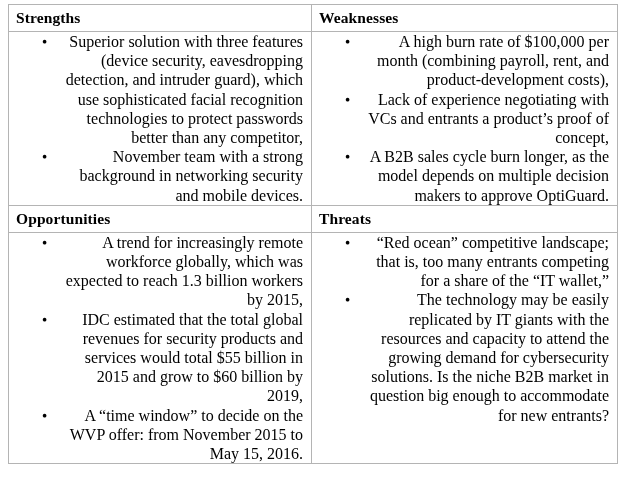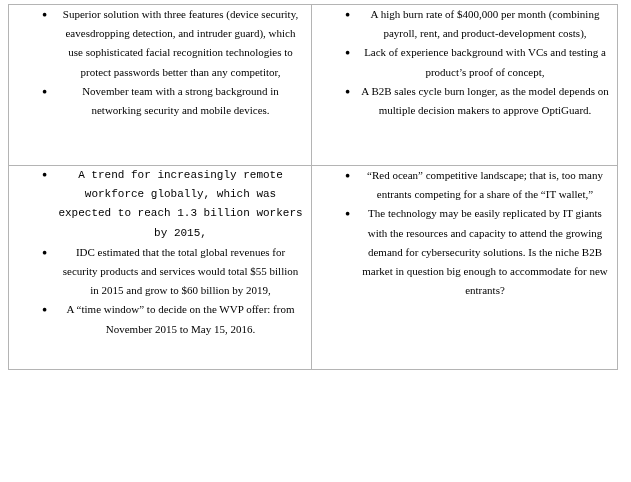--- a/index.html
+++ b/index.html
@@ -51,57 +51,73 @@
 
   ul.bullets {
     margin: 0;
     padding: 0;
     list-style: none;
   }
   ul.bullets > li {
     position: relative;
     padding-left: 49px;
     padding-right: 8px;
-    font-size: 11px;
+    font-size: 16px;
     line-height: 19.2px;
-    text-align: center;
+    text-align: right;
     margin: 0 0 0 0;
   }
   ul.bullets > li::before {
     content: "\25CF";
     position: absolute;
     left: 33px;
     top: 0;
     font-size: 8.5px;
     line-height: 19.2px;
   }
-  .pad-right-narrow { padding-right: 12px; font-family: Liberation Mono, monospace; }
+  .pad-right-narrow { padding-right: 12px; }
 </style>
 </head>
 <body>
 
 <table class="swot-table">
   <colgroup>
     <col class="col-left">
     <col class="col-right">
   </colgroup>
   <tbody>
     <tr>
+      <td class="quad-header">
+        <div class="head-text">Strengths</div>
+      </td>
+      <td class="quad-header">
+        <div class="head-text">Weaknesses</div>
+      </td>
+    </tr>
+    <tr>
       <td class="quad-body r1">
         <ul class="bullets">
           <li>Superior solution with three features (device security, eavesdropping detection, and intruder guard), which use sophisticated facial recognition technologies to protect passwords better than any competitor,</li>
           <li>November team with a strong background in networking security and mobile devices.</li>
         </ul>
       </td>
       <td class="quad-body r1">
         <ul class="bullets">
-          <li>A high burn rate of $400,000 per month (combining payroll, rent, and product-development costs),</li>
-          <li>Lack of experience background with VCs and testing a product’s proof of concept,</li>
+          <li>A high burn rate of $100,000 per month (combining payroll, rent, and product-development costs),</li>
+          <li>Lack of experience negotiating with VCs and entrants a product’s proof of concept,</li>
           <li>A B2B sales cycle burn longer, as the model depends on multiple decision makers to approve OptiGuard.</li>
         </ul>
+      </td>
+    </tr>
+    <tr>
+      <td class="quad-header">
+        <div class="head-text">Opportunities</div>
+      </td>
+      <td class="quad-header">
+        <div class="head-text">Threats</div>
       </td>
     </tr>
     <tr>
       <td class="quad-body r2">
         <ul class="bullets">
           <li class="pad-right-narrow">A trend for increasingly remote workforce globally,  which was expected to reach 1.3 billion workers by 2015,</li>
           <li>IDC estimated that the total global revenues for security products and services would total $55 billion in 2015 and grow to $60 billion by 2019,</li>
           <li>A “time window” to decide on the WVP offer: from November 2015 to May 15, 2016.</li>
         </ul>
       </td>

